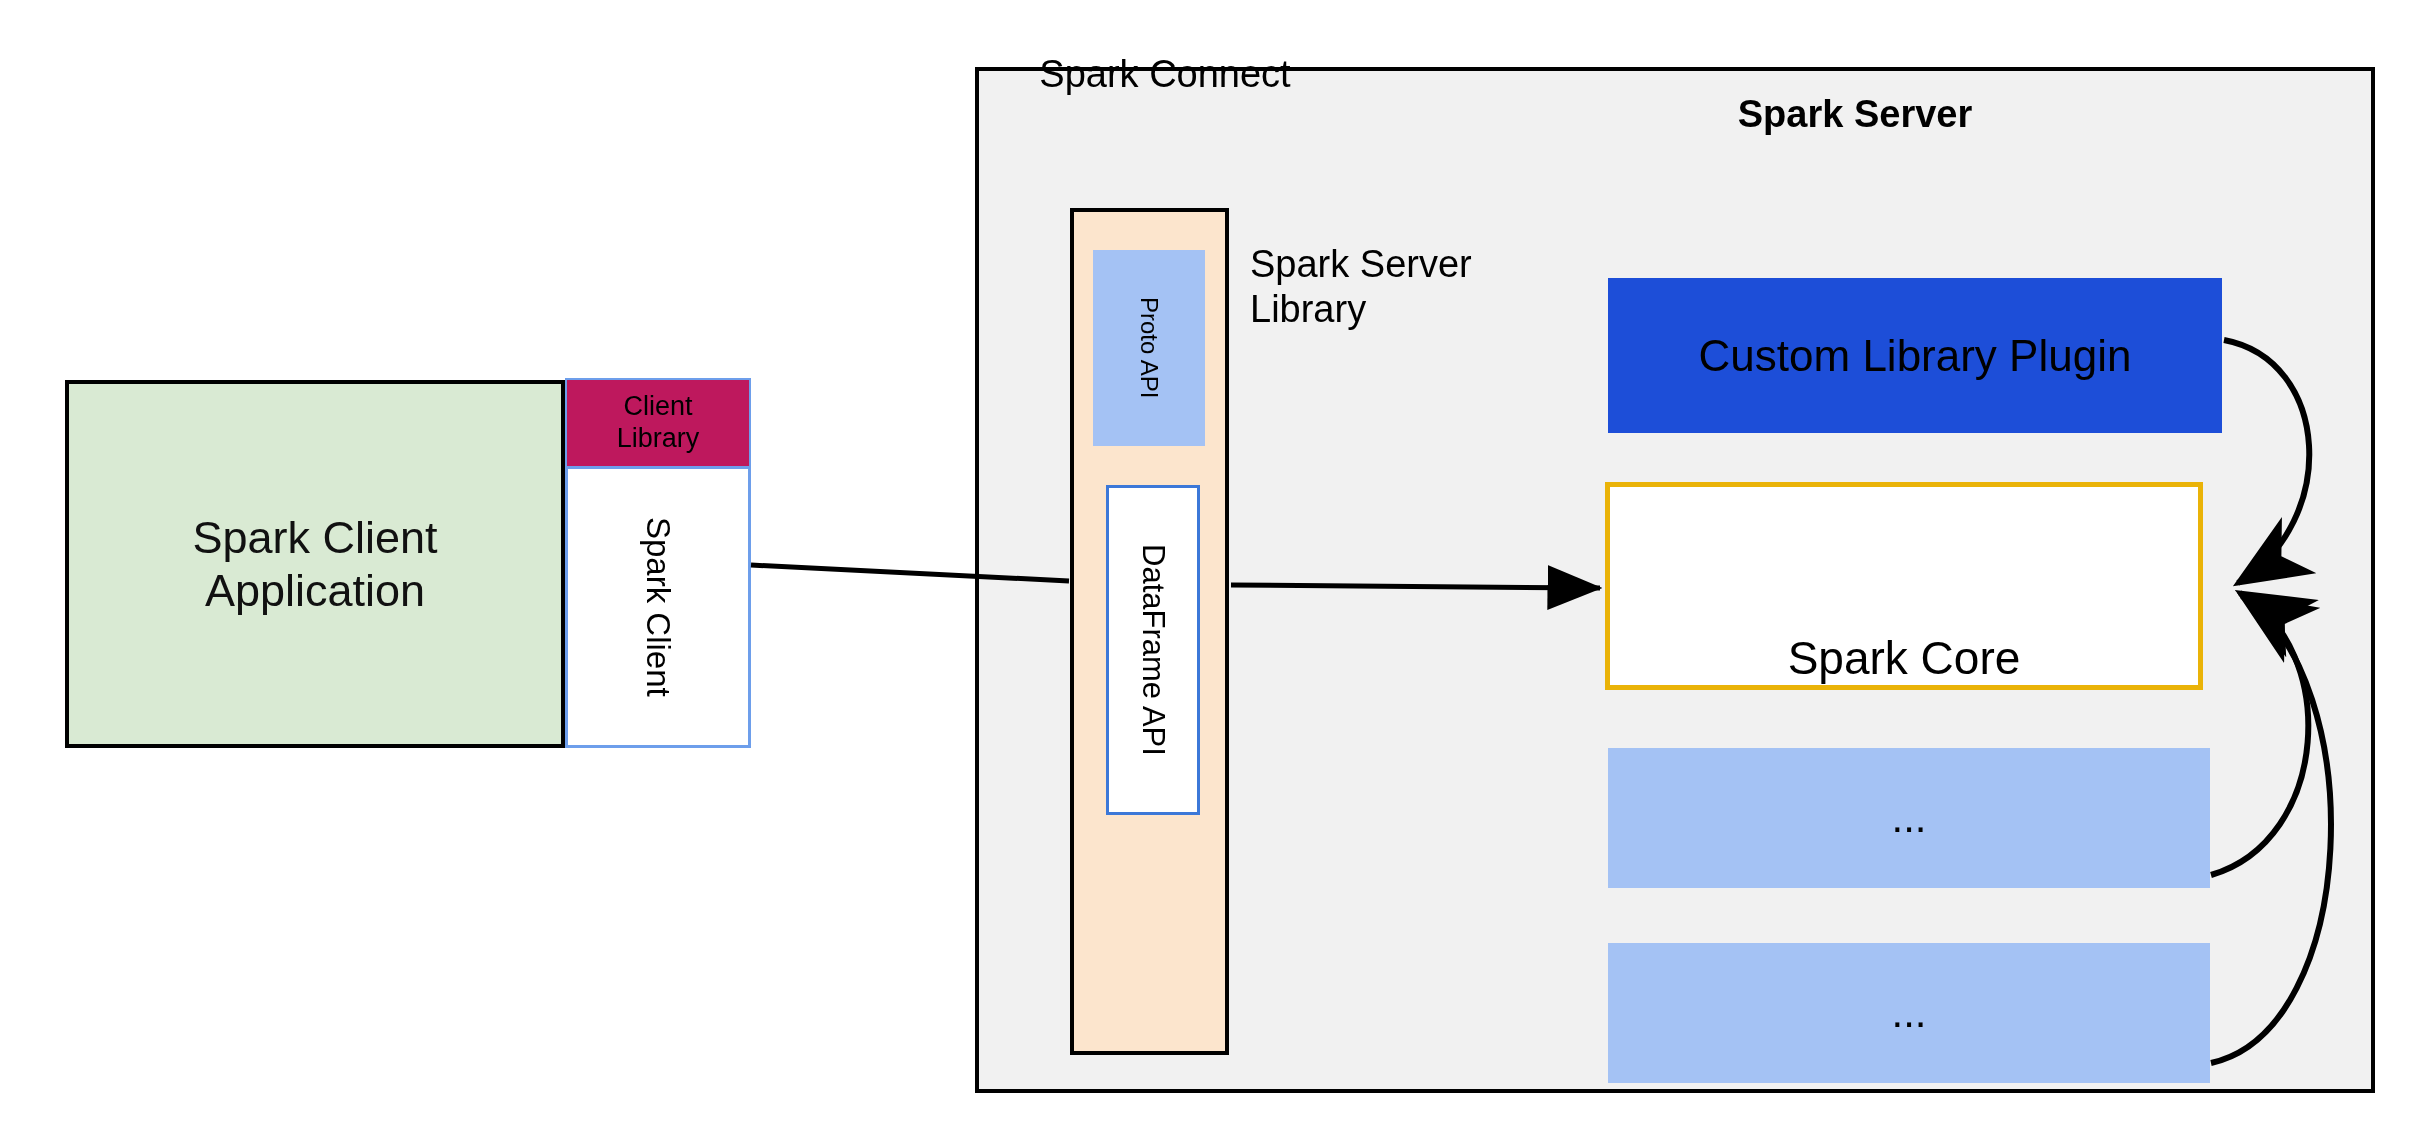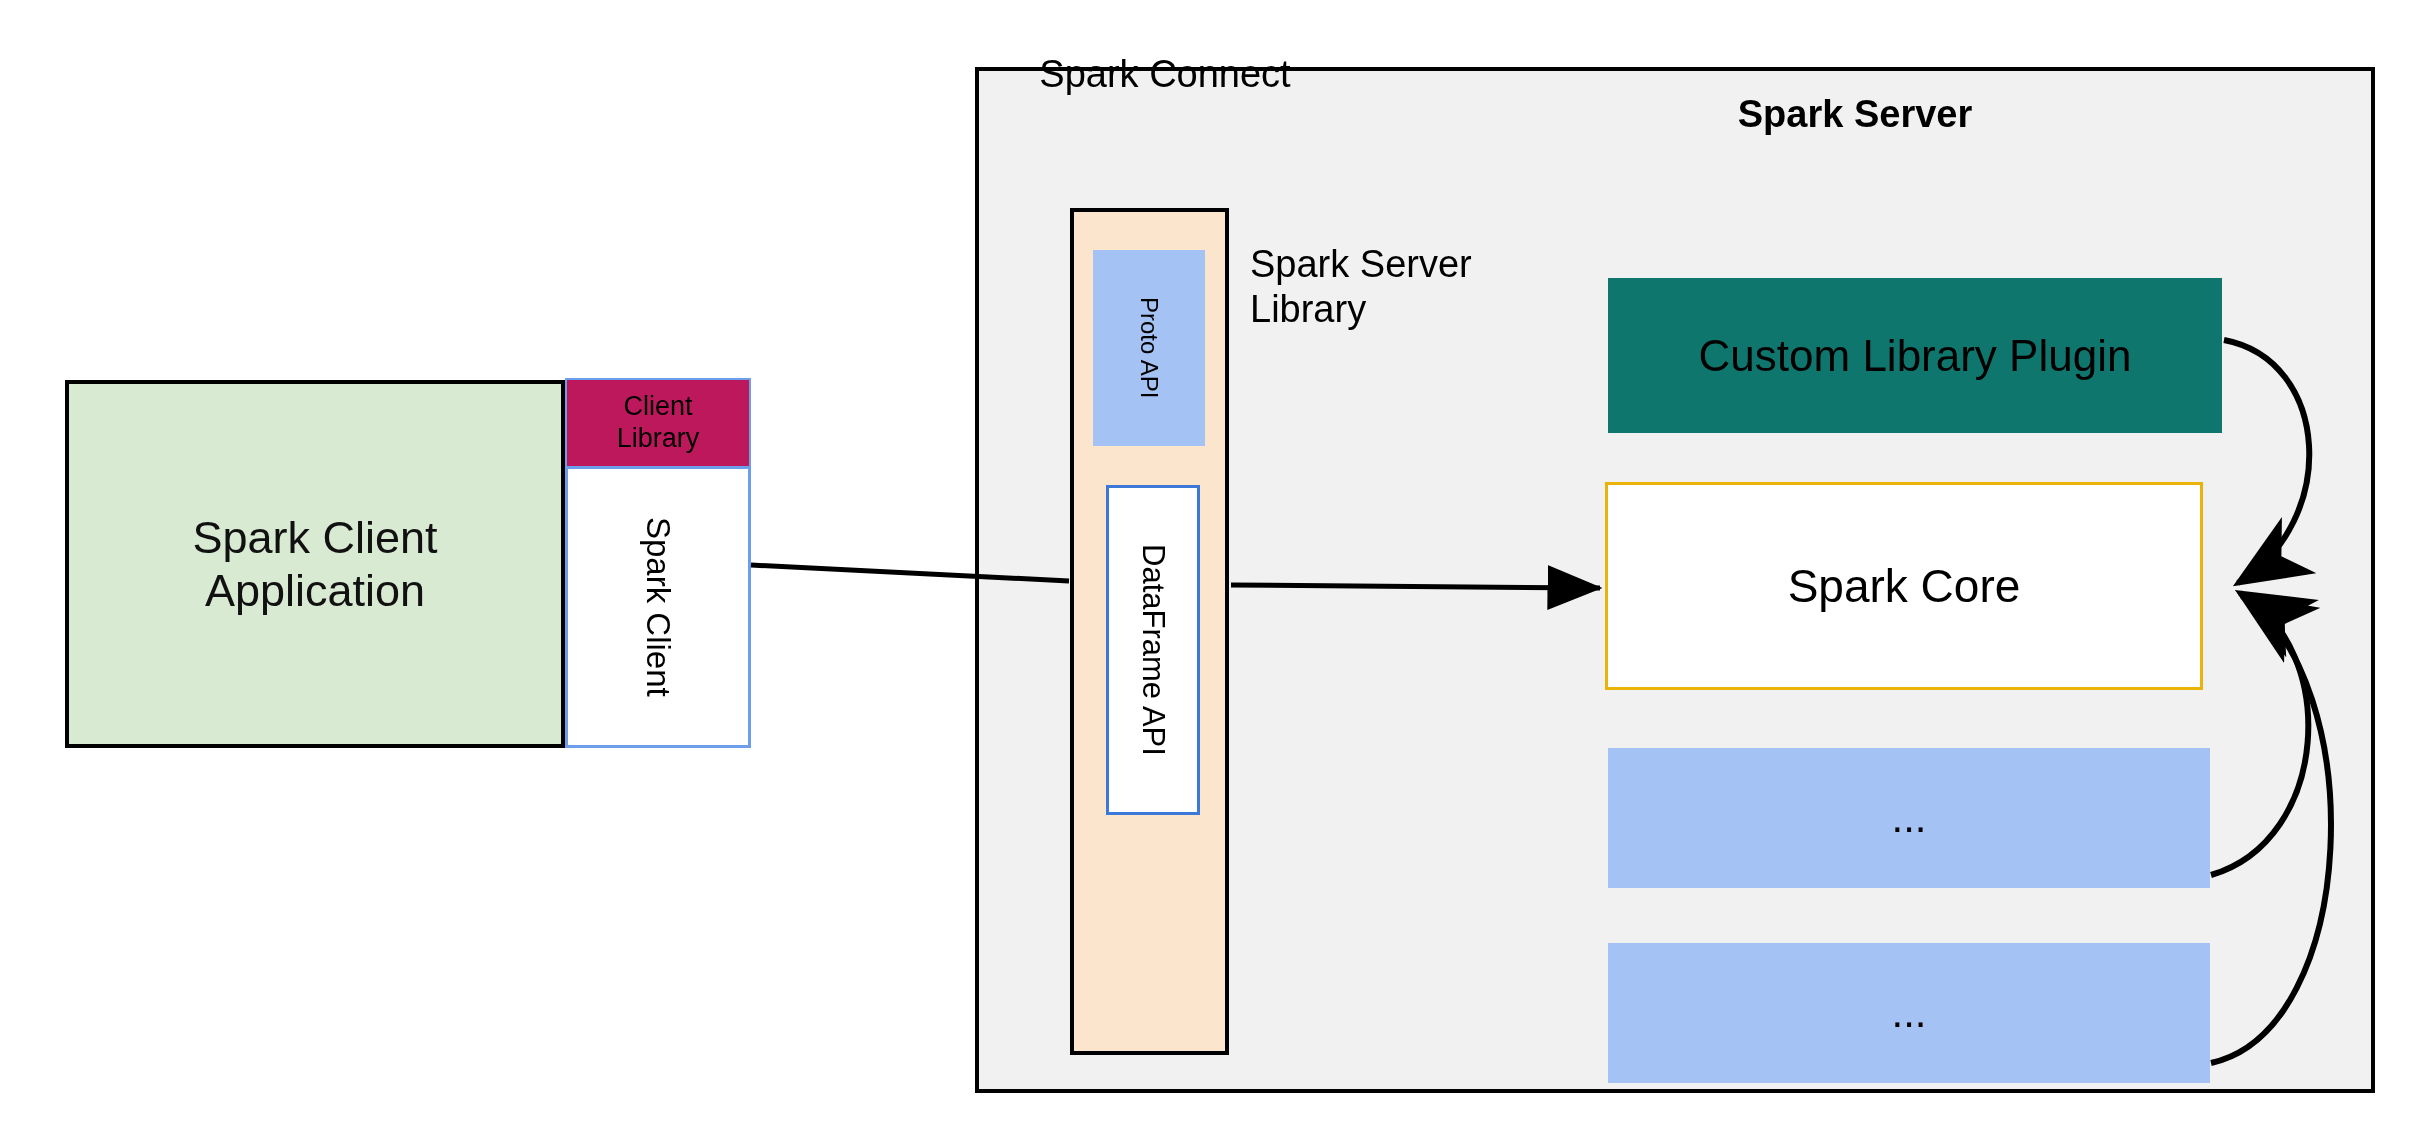--- a/index.html
+++ b/index.html
@@ -116,31 +116,32 @@
   .vtext {
     writing-mode: vertical-rl;
     text-orientation: mixed;
     white-space: nowrap;
   }
 
   
   #custom-library-plugin {
     left: 1608px; top: 278px;
     width: 614px; height: 155px;
-    background: #0f766e;
+    background: #1d4ed8;
     font-size: 44px;
     z-index: 3;
   }
   #spark-core {
     left: 1605px; top: 482px;
     width: 598px; height: 208px;
     background: #ffffff;
-    border: 3px solid #eab308;
+    border: 5px solid #eab308;
     font-size: 46px;
     z-index: 3;
+    align-items: flex-end;
   }
   #ellipsis-box-1 {
     left: 1608px; top: 748px;
     width: 602px; height: 140px;
     background: #a4c2f4;
     font-size: 42px;
     z-index: 3;
   }
   #ellipsis-box-2 {
     left: 1608px; top: 943px;

